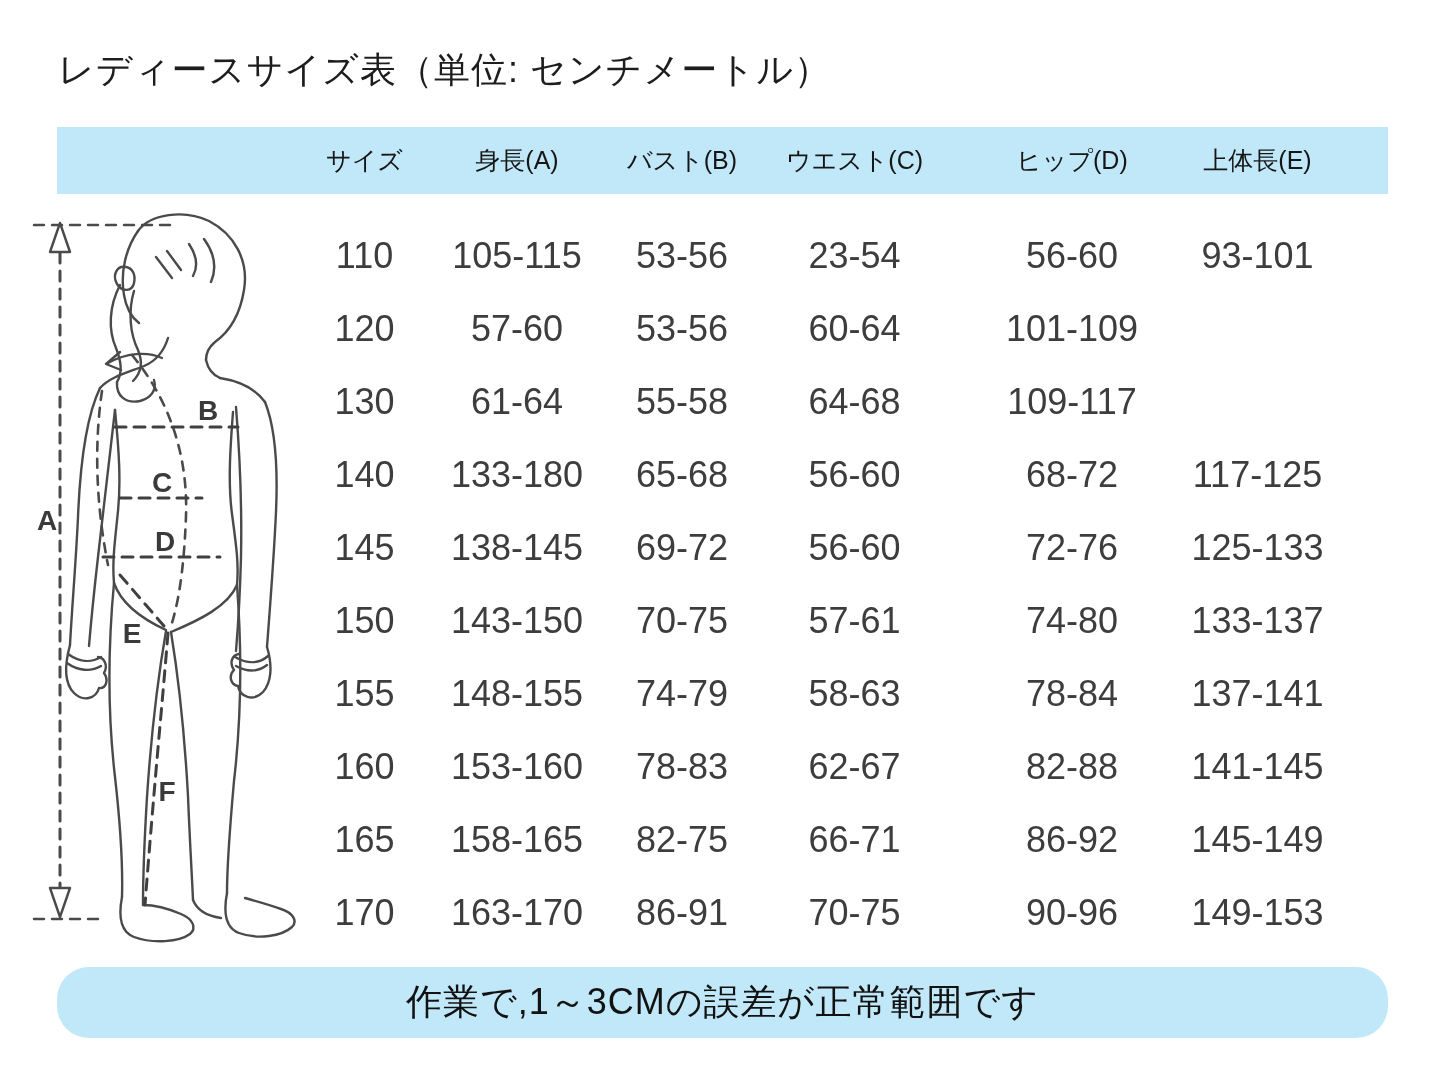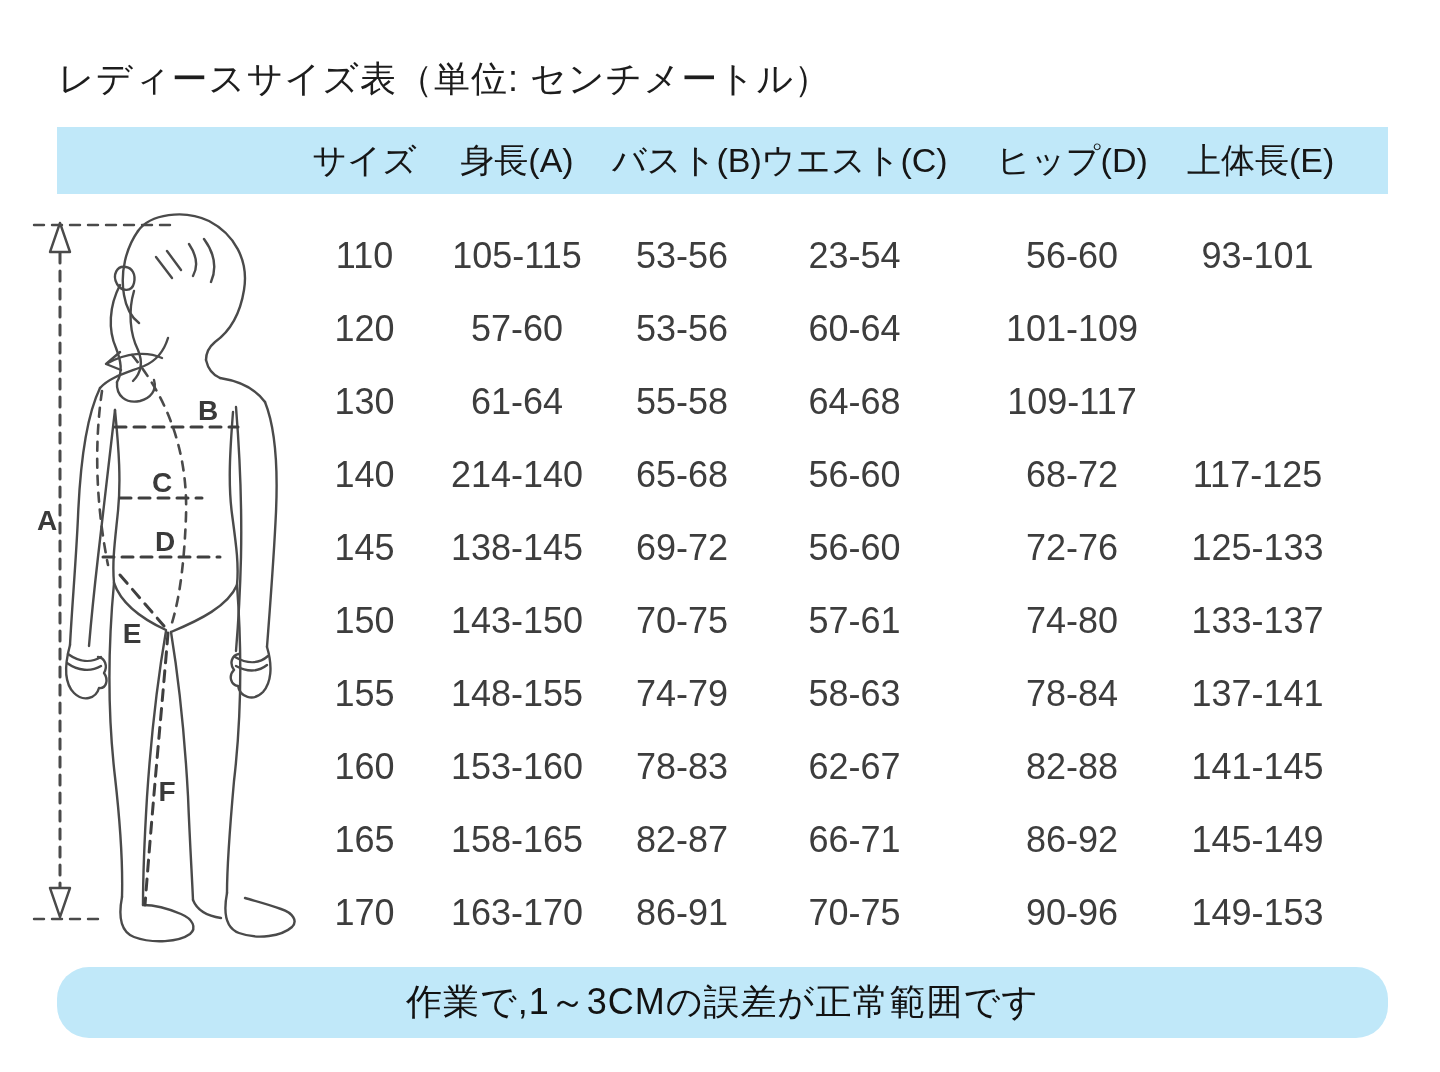--- a/index.html
+++ b/index.html
@@ -10,35 +10,35 @@
   }
   *{margin:0;padding:0;box-sizing:border-box;}
   html,body{background:#ffffff;}
   body{
     font-family:"Liberation Sans","DejaVu Sans",sans-serif;
     width:1440px;height:1072px;position:relative;overflow:hidden;
   }
   .page{position:absolute;inset:0;background:#fff;}
 
   .title{
-    position:absolute;left:58px;top:55px;
+    position:absolute;left:58px;top:46px;
     font-size:36px;font-weight:500;color:var(--ink);
     letter-spacing:1px;white-space:nowrap;
   }
 
   .table-wrap{position:absolute;left:57px;top:127px;width:1331px;}
   .thead,.trow{
     display:grid;
     grid-template-columns:250px 115px 190px 140px 205px 230px 141px;
     padding-right:60px;
     align-items:center;
   }
   .thead{height:67px;background:var(--band);}
   .thead .cell{
-    font-size:34px;color:#161616;font-weight:500;text-align:center;white-space:nowrap;
+    font-size:25px;color:#161616;font-weight:500;text-align:center;white-space:nowrap;
   }
   .tbody{margin-top:25px;}
   .trow{height:73px;}
   .trow .cell{
     font-size:36px;color:var(--num);text-align:center;white-space:nowrap;
     font-stretch:condensed;
   }
   .cell.spacer{height:100%;}
 
   .footer-band{
@@ -93,21 +93,21 @@
           <div class="cell spacer"></div>
           <div class="cell">130</div>
           <div class="cell">61-64</div>
           <div class="cell">55-58</div>
           <div class="cell">64-68</div>
           <div class="cell">109-117</div>
         </div>
         <div class="trow">
           <div class="cell spacer"></div>
           <div class="cell">140</div>
-          <div class="cell">214-140</div>
+          <div class="cell">133-180</div>
           <div class="cell">65-68</div>
           <div class="cell">56-60</div>
           <div class="cell">68-72</div>
           <div class="cell">117-125</div>
         </div>
         <div class="trow">
           <div class="cell spacer"></div>
           <div class="cell">145</div>
           <div class="cell">138-145</div>
           <div class="cell">69-72</div>
@@ -139,21 +139,21 @@
           <div class="cell">153-160</div>
           <div class="cell">78-83</div>
           <div class="cell">62-67</div>
           <div class="cell">82-88</div>
           <div class="cell">141-145</div>
         </div>
         <div class="trow">
           <div class="cell spacer"></div>
           <div class="cell">165</div>
           <div class="cell">158-165</div>
-          <div class="cell">82-87</div>
+          <div class="cell">82-75</div>
           <div class="cell">66-71</div>
           <div class="cell">86-92</div>
           <div class="cell">145-149</div>
         </div>
         <div class="trow">
           <div class="cell spacer"></div>
           <div class="cell">170</div>
           <div class="cell">163-170</div>
           <div class="cell">86-91</div>
           <div class="cell">70-75</div>

